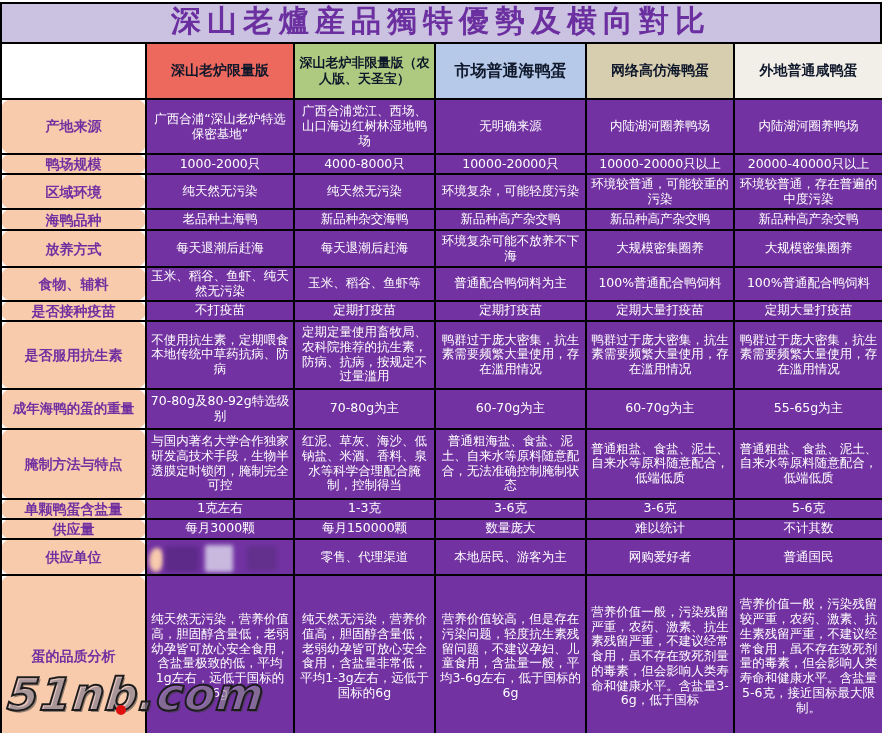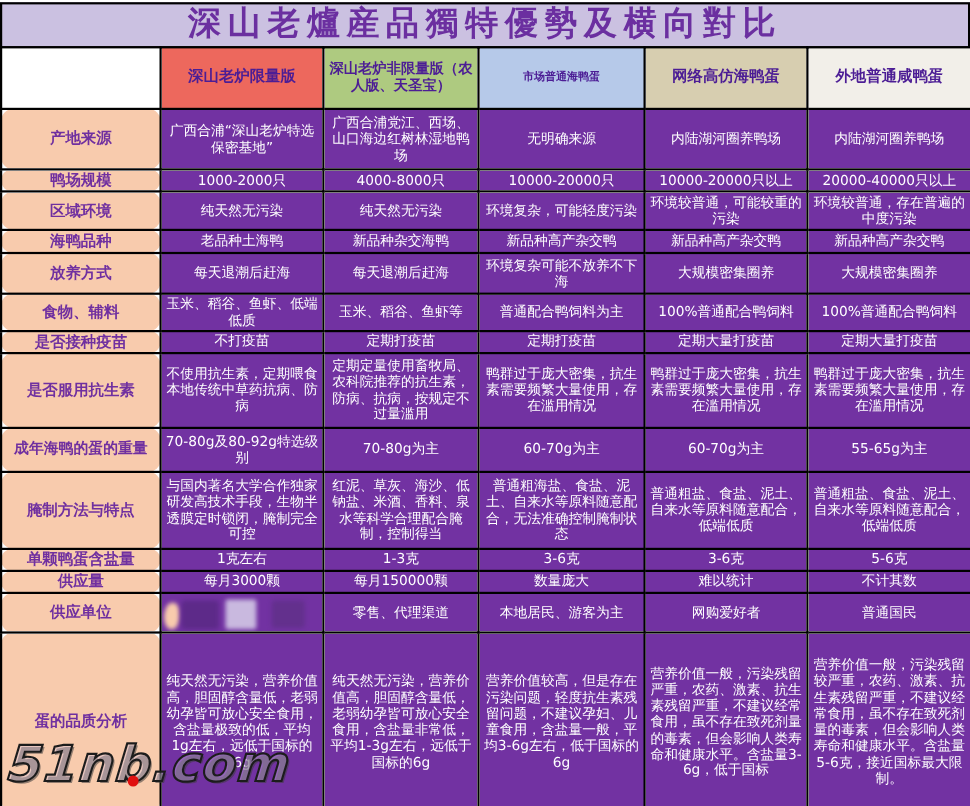--- a/index.html
+++ b/index.html
@@ -6,21 +6,21 @@
   #stage{position:relative;width:882px;height:733px;background:#ffffff;overflow:hidden;
          font-family:"DejaVu Sans","Liberation Sans",sans-serif;}
   .title-bar{position:absolute;left:0;top:2px;width:882px;height:42px;box-sizing:border-box;
     background:#cbc1e1;border:2px solid #000;display:flex;align-items:flex-end;justify-content:center;}
   .title-bar span{font-family:"DejaVu Serif","Liberation Serif",serif;font-weight:bold;
     font-size:30px;color:#6b2fa0;letter-spacing:6px;white-space:nowrap;}
   table{position:absolute;left:0;top:42px;width:882px;border-collapse:collapse;table-layout:fixed;}
   td{border:2px solid #000;box-sizing:border-box;text-align:center;vertical-align:middle;
      padding:1px 3px;overflow:hidden;}
   td.corner{background:#ffffff;}
-  td.colhead{color:#4c1d95;font-weight:bold;font-size:14px;line-height:1.25;}
+  td.colhead{color:#0f172a;font-weight:bold;font-size:14px;line-height:1.25;}
   .h1{background:#ed685d;} .h2{background:#aeca80;} .h3{background:#b6c9e9;}
   .h4{background:#d7ceb0;} .h5{background:#f2efe9;}
   td.rowlabel{background:#f8cbad;color:#7030a0;font-weight:bold;font-size:14px;line-height:1.15;border-radius:11px;}
   td.datacell{background:#7232a2;color:#ffffff;font-size:12.5px;line-height:1.18;}
   td.censored{position:relative;}
   .blur-block{position:absolute;display:block;filter:blur(2px);}
   .bb1{left:2px;top:8px;width:14px;height:24px;background:#f8cbad;border-radius:60% 40% 50% 50%;}
   .bb2{left:18px;top:6px;width:34px;height:26px;background:#5d2a89;border-radius:3px;}
   .bb3{left:58px;top:5px;width:28px;height:27px;background:#c9b9df;border-radius:2px;}
   .bb4{left:100px;top:6px;width:30px;height:25px;background:#63308d;border-radius:3px;}
@@ -46,21 +46,21 @@
         <col style="width:141px">
       <col style="width:151px">
         <col style="width:148px">
         <col style="width:149px">
     </colgroup>
     <tbody>
         <tr style="height: 56px;">
           <td class="corner"></td>
           <td class="colhead h1" style="font-size: 14px;">深山老炉限量版</td>
           <td class="colhead h2" style="font-size: 13px;">深山老炉非限量版（农人版、天圣宝）</td>
-          <td class="colhead h3" style="font-size: 10px;">市场普通海鸭蛋</td>
+          <td class="colhead h3" style="font-size: 16px;">市场普通海鸭蛋</td>
           <td class="colhead h4" style="font-size: 14px;">网络高仿海鸭蛋</td>
           <td class="colhead h5" style="font-size: 14px;">外地普通咸鸭蛋</td>
         </tr>
         <tr style="height: 55px;">
           <td class="rowlabel">产地来源</td>
           <td class="datacell">广西合浦“深山老炉特选保密基地”</td>
           <td class="datacell">广西合浦党江、西场、山口海边红树林湿地鸭场</td>
           <td class="datacell">无明确来源</td>
           <td class="datacell">内陆湖河圈养鸭场</td>
           <td class="datacell">内陆湖河圈养鸭场</td>
@@ -92,21 +92,21 @@
         <tr style="height: 37px;">
           <td class="rowlabel">放养方式</td>
           <td class="datacell">每天退潮后赶海</td>
           <td class="datacell">每天退潮后赶海</td>
           <td class="datacell">环境复杂可能不放养不下海</td>
           <td class="datacell">大规模密集圈养</td>
           <td class="datacell">大规模密集圈养</td>
         </tr>
         <tr style="height: 33px;">
           <td class="rowlabel">食物、辅料</td>
-          <td class="datacell">玉米、稻谷、鱼虾、低端低质</td>
+          <td class="datacell">玉米、稻谷、鱼虾、纯天然无污染</td>
           <td class="datacell">玉米、稻谷、鱼虾等</td>
           <td class="datacell">普通配合鸭饲料为主</td>
           <td class="datacell">100%普通配合鸭饲料</td>
           <td class="datacell">100%普通配合鸭饲料</td>
         </tr>
         <tr style="height: 19px;">
           <td class="rowlabel">是否接种疫苗</td>
           <td class="datacell">不打疫苗</td>
           <td class="datacell">定期打疫苗</td>
           <td class="datacell">定期打疫苗</td>

